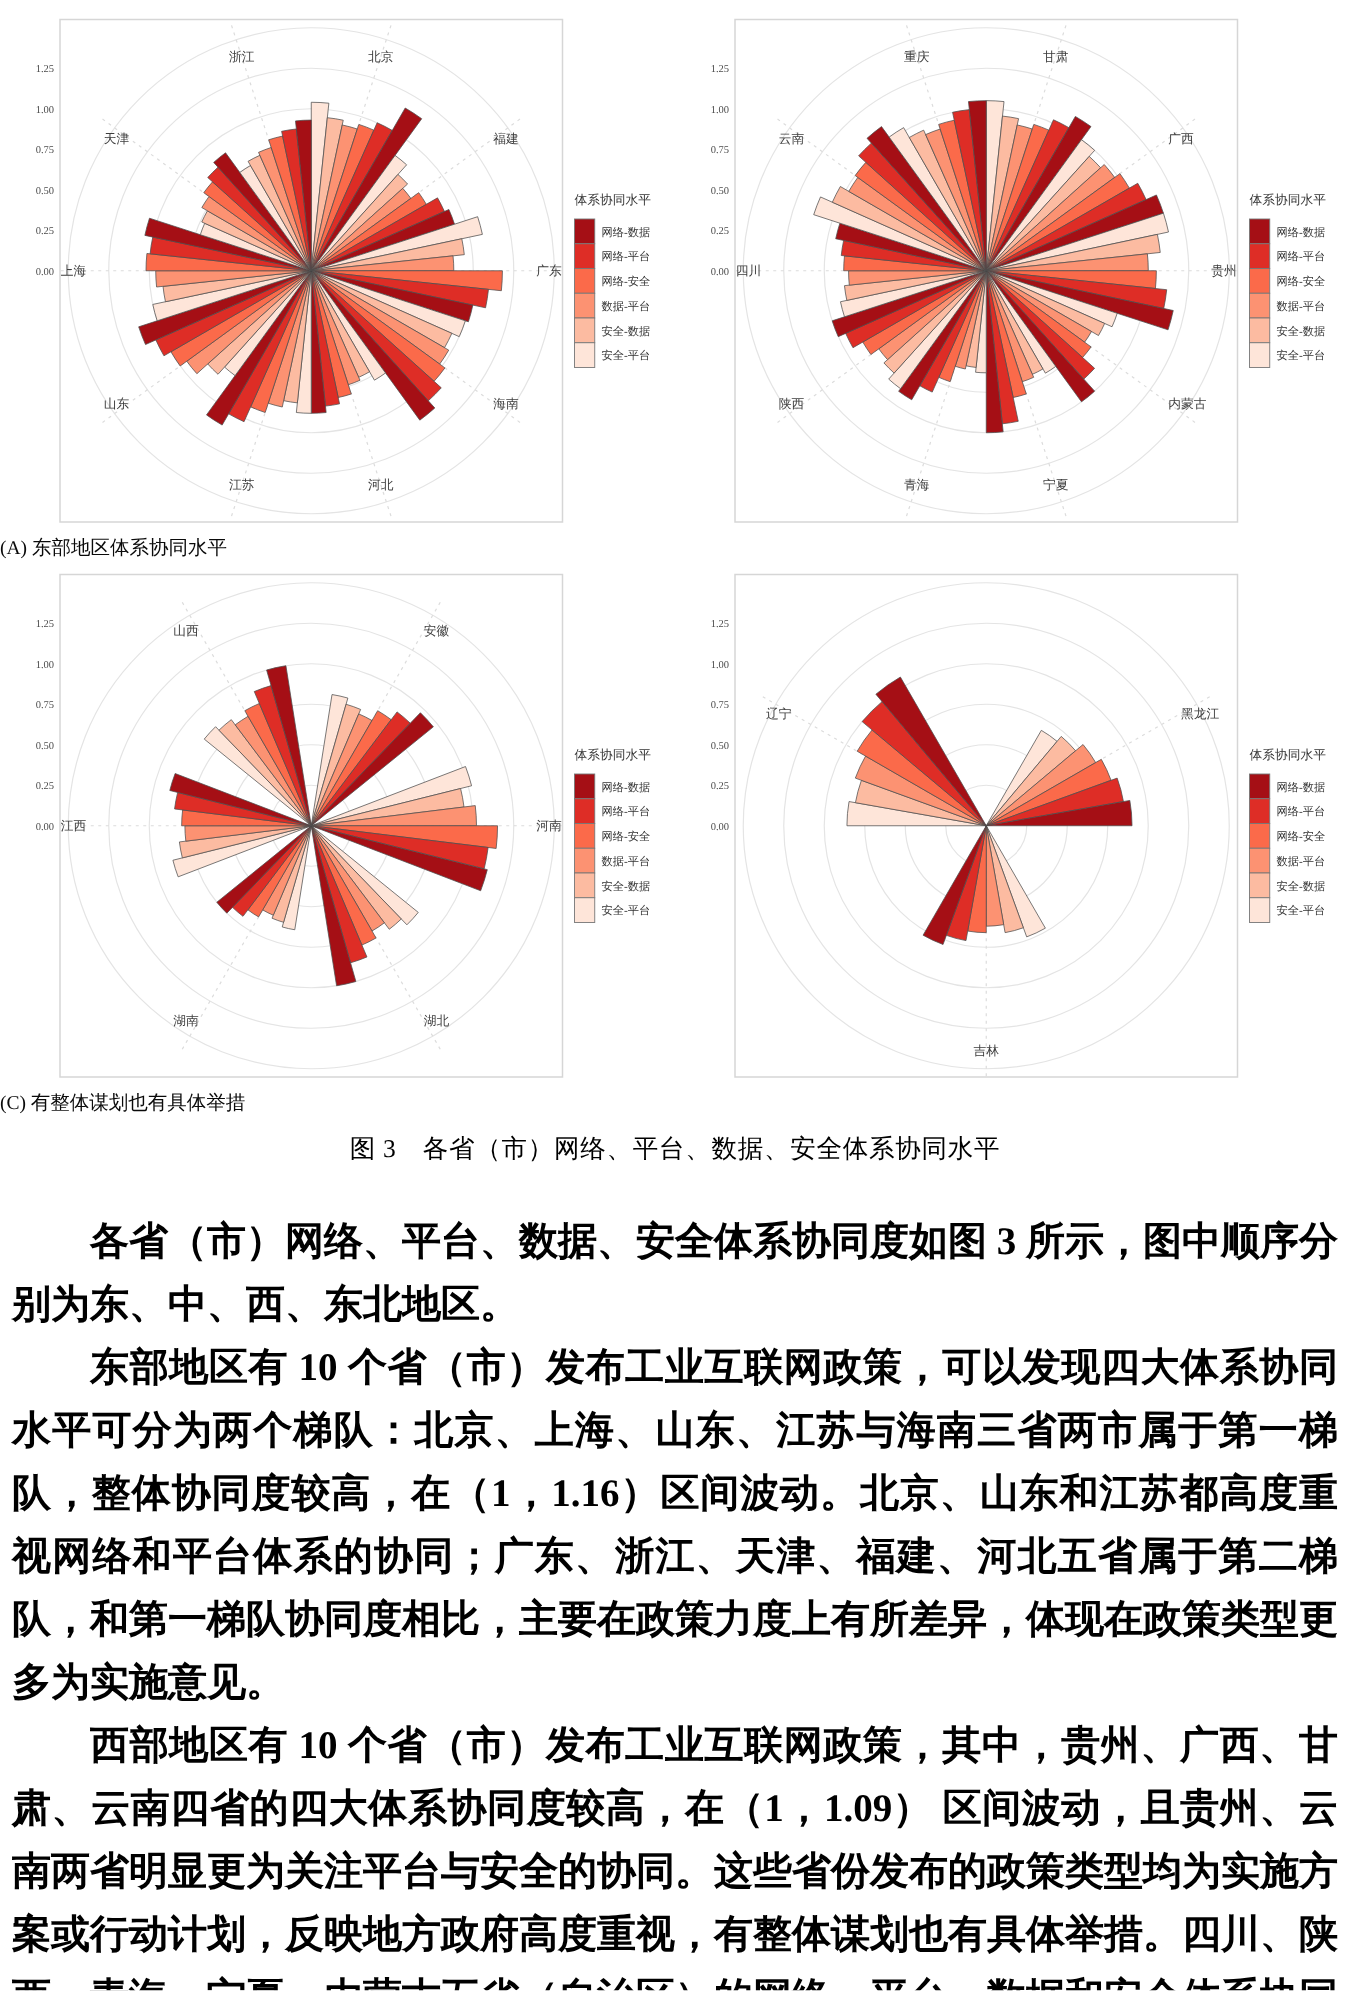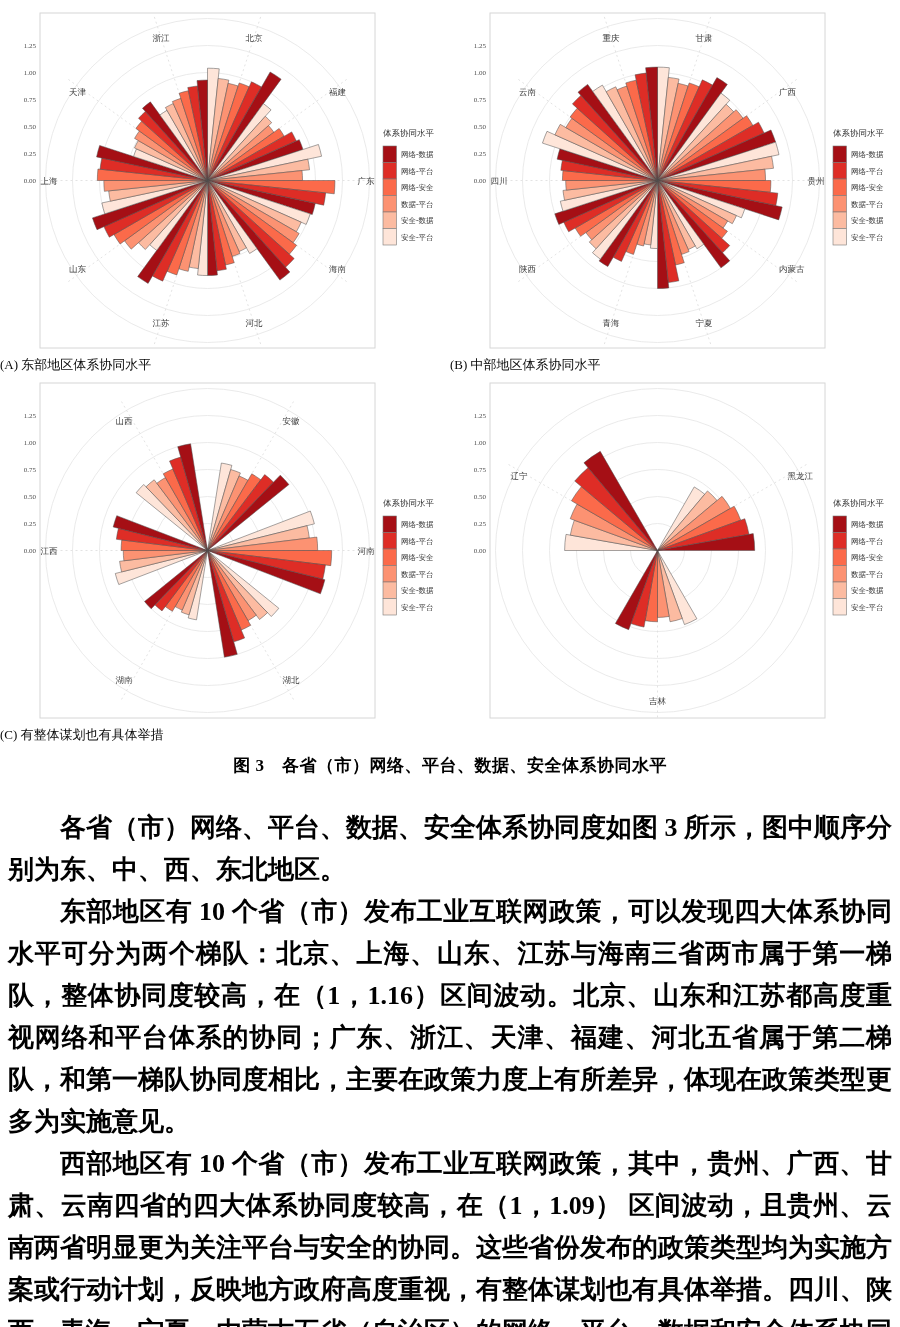--- a/index.html
+++ b/index.html
@@ -5,21 +5,21 @@
   html,body{margin:0;padding:0;background:#ffffff;}
   .page{position:relative;width:900px;height:1327px;margin:0 auto;background:#fff;overflow:hidden;
         font-family:"Liberation Serif", serif;color:#000;}
   .charts{padding-top:8px;}
   .chart-row{display:flex;}
   .rose-cell{width:450px;margin:0;}
   figure{margin:0;}
   .rose-cell svg{display:block;}
   .rose-caption{width:415px;text-align:left;font-size:13px;color:#0a0a0a;margin-top:3px;height:18px;line-height:18px;}
   .row2{margin-top:4px;}
-  .fig-title{margin:10px 0 0 0;text-align:center;font-weight:bold;font-size:17px;letter-spacing:0.5px;}
+  .fig-title{margin:10px 0 0 0;text-align:center;font-weight:normal;font-size:17px;letter-spacing:0.5px;}
   .body-text{margin:30px 8px 0 8px;font-size:26px;line-height:42px;text-align:justify;font-weight:bold;}
   .body-text p{margin:0;text-indent:2em;}
 </style>
 </head>
 <body>
 
 <div class="page">
 
   <div class="charts">
     <div class="chart-row">
@@ -282,21 +282,20 @@
               <g>
                 <rect x="383" y="204" width="13.5" height="16.5" fill="#fcbba1" stroke="#777777" stroke-width="0.6"></rect>
                 <text x="401" y="215" font-size="7.5" fill="#333333">安全-数据</text>
               </g>
               <g>
                 <rect x="383" y="220.5" width="13.5" height="16.5" fill="#fee5d9" stroke="#777777" stroke-width="0.6"></rect>
                 <text x="401" y="231.5" font-size="7.5" fill="#333333">安全-平台</text>
               </g>
             </g>
           </svg>
-        <figcaption class="rose-caption">(B) 中部地区体系协同水平</figcaption>
       </figure>
     </div>
     <div class="chart-row row2">
       <figure class="rose-cell">
         <svg width="450" height="345" viewBox="0 0 450 345">
             <defs>
               <clipPath id="clipC">
                 <rect x="40" y="5" width="335" height="335"></rect>
               </clipPath>
             </defs>

